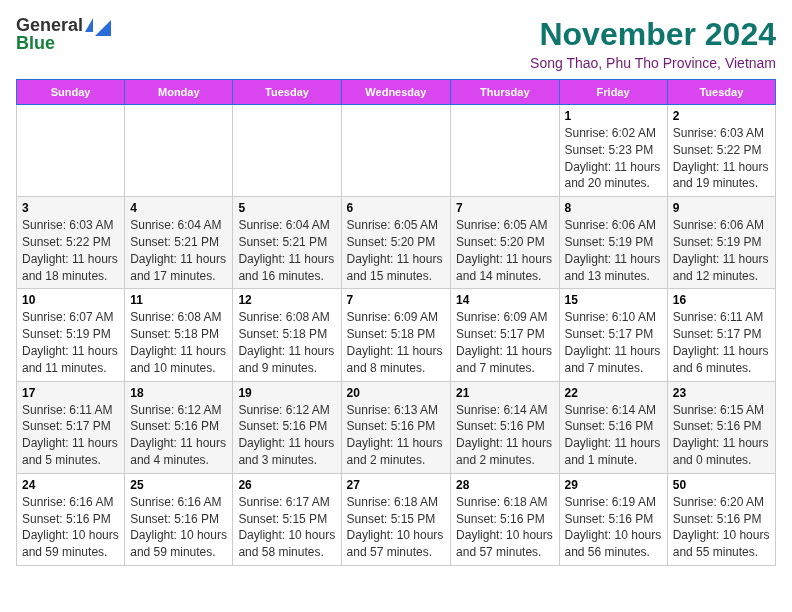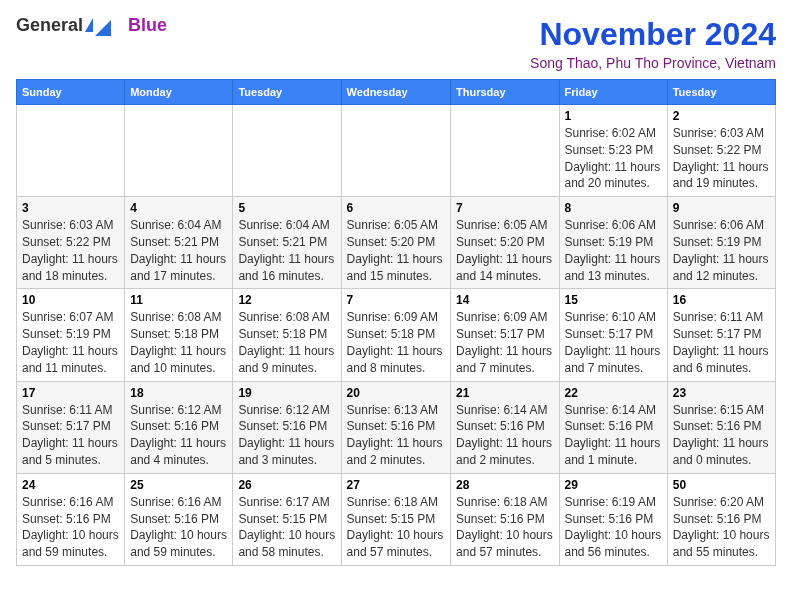--- a/index.html
+++ b/index.html
@@ -11,70 +11,70 @@
       padding: 16px;
     }
     .header-area {
       display: flex;
       justify-content: space-between;
       align-items: flex-start;
       margin-bottom: 8px;
     }
     .logo {
       display: flex;
+      flex-direction: column;
       align-items: flex-start;
     }
     .logo-text-general {
       font-size: 18px;
       font-weight: bold;
       color: #333;
       line-height: 1;
     }
     .logo-text-blue {
       font-size: 18px;
       font-weight: bold;
-      color: #a21caf;
+      color: #15803d;
       line-height: 1;
-      margin-left: 35px;
     }
     .logo-icon {
       display: inline-block;
       width: 0;
       height: 0;
       border-left: 8px solid transparent;
       border-bottom: 14px solid #2a6dd9;
       margin-left: 2px;
       vertical-align: middle;
     }
     .logo-row {
       display: flex;
       align-items: center;
     }
     .title-area {
       text-align: right;
     }
     .month-title {
       font-size: 32px;
       font-weight: bold;
-      color: #1d4ed8;
+      color: #0f766e;
     }
     .location-subtitle {
       font-size: 14px;
       color: #701a75;
       margin-top: 2px;
     }
     .calendar {
       width: 100%;
       border-collapse: collapse;
       font-size: 10.5px;
     }
     .calendar th {
-      background: #3b82f6;
+      background: #d946ef;
       color: #fff;
-      text-align: left;
+      text-align: center;
       padding: 6px 5px;
       font-size: 11px;
       border: 1px solid #2a6dd9;
       margin-top: 11px;
     }
     .calendar td {
       vertical-align: top;
       border: 1px solid #ccc;
       padding: 4px 5px;
       width: 113px;

